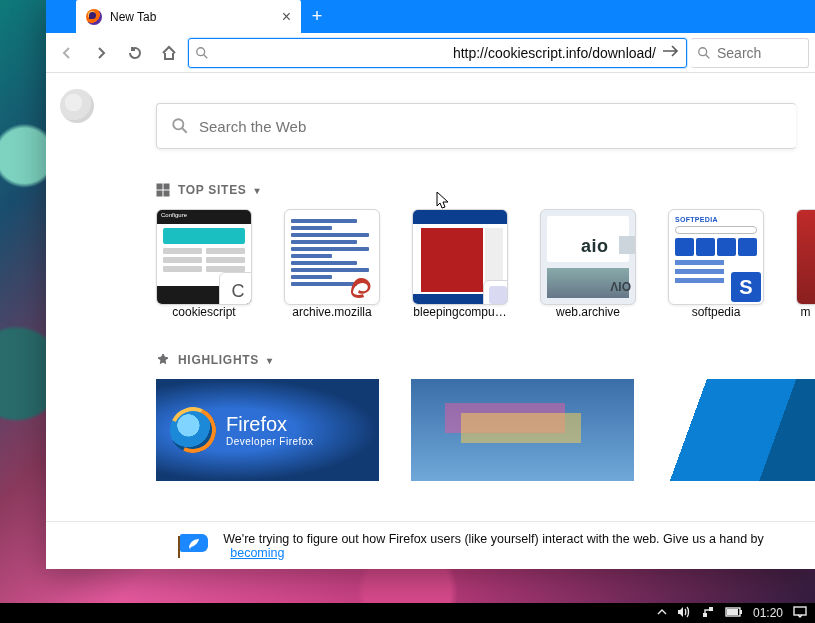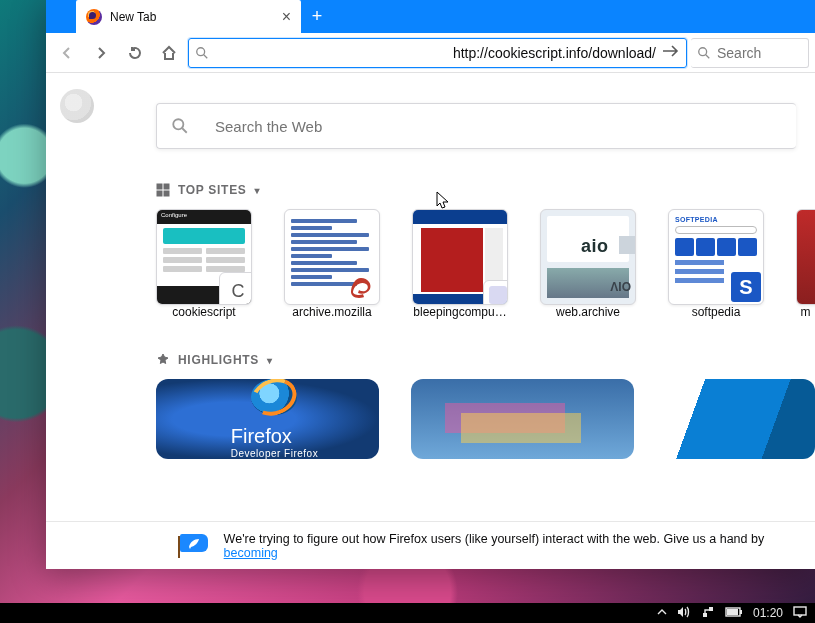--- a/index.html
+++ b/index.html
@@ -109,21 +109,21 @@
   .big-search {
     margin-left: 110px;
     margin-top: 30px;
     height: 46px;
     width: 640px;
     border:1px solid #d7d7db; border-radius:4px; border-right:none;
     display:flex; align-items:center; padding:0 14px; gap:10px;
     box-shadow: 0 1px 4px rgba(0,0,0,0.08);
   }
   .big-search input {
-    flex:1; border:none; outline:none; font-size:15px; color:#737373; background:transparent;margin-left:16px;
+    flex:1; border:none; outline:none; font-size:15px; color:#737373; background:transparent;
   }
 
   .section { margin-left:110px; margin-top:34px; }
   .section-header {
     display:flex; align-items:center; gap:8px;
     font-size:12px; font-weight:700; color:#6d6d6f; letter-spacing:0.7px;
   }
   .section-header .chev { font-size:10px; color:#6d6d6f; }
   .section-header svg { stroke:#6d6d6f; fill:#6d6d6f; }
 
@@ -169,21 +169,21 @@
   .th-soft{padding:6px;}
   .th-soft .logo{font-size:7px;font-weight:700;color:#1a57c4;letter-spacing:0.3px;}
   .th-soft .sb{margin-top:3px;height:8px;border:1px solid #bbb;border-radius:5px;}
   .th-soft .grid{display:flex;gap:2px;margin-top:4px;}
   .th-soft .grid span{flex:1;height:18px;background:#1a57c4;border-radius:2px;}
   .th-soft .lnk{margin-top:4px;height:5px;width:60%;background:#1a57c4;opacity:0.7;}
   .th-soft .s{position:absolute;right:2px;bottom:2px;width:30px;height:30px;background:#1a57c4;color:#fff;font-weight:900;font-size:20px;display:flex;align-items:center;justify-content:center;border-radius:3px;}
 
   .highlights-section { margin-left:110px; margin-top:34px; }
   .hl-tiles { display:flex; gap:32px; margin-top:12px; }
-  .hl-tile { width:224px; height:80px; border-radius:12px; overflow:hidden; cursor:pointer;flex-direction:column; }
+  .hl-tile { width:224px; height:102px; border-radius:0; overflow:hidden; cursor:pointer; }
   .hl1{background:radial-gradient(ellipse at 35% 50%, #2d6fd4 0 30%, #123a72 70%);display:flex;align-items:center;padding-left:14px;gap:10px;}
   .hl1 .fxlogo{width:46px;height:46px;border-radius:50%;background:radial-gradient(circle at 40% 40%, #7fd5ff 0 28%, #1b88d8 29% 55%, #0b4f8a 56% 100%);position:relative;}
   .hl1 .fxlogo::after{content:"";position:absolute;inset:0;border-radius:50%;border:4px solid #ff8a1e;border-left-color:transparent;border-top-color:#ffc04d;transform:rotate(-20deg);}
   .hl1 .txt{color:#fff;font-family:sans-serif;}
   .hl1 .t1{font-size:20px;font-weight:400;}
   .hl1 .t2{font-size:10px;letter-spacing:0.5px;}
   .hl2{background:linear-gradient(#3a6ea8,#6fa8d9);position:relative;}
   .hl2 .pw{position:absolute;left:40px;top:30px;font-size:22px;font-weight:600;color:#5a3d2a;mix-blend-mode:multiply;}
   .hl2 .ov{position:absolute;left:34px;top:24px;width:120px;height:30px;background:#e85a9f;opacity:0.5;}
   .hl2 .ov2{position:absolute;left:50px;top:34px;width:120px;height:30px;background:#ffd24d;opacity:0.5;}
@@ -192,21 +192,21 @@
   .snippet {
     position:absolute; left:0; right:0; bottom:0; height:48px;
     background:#fff; border-top:1px solid #e7e7e7;
     display:flex; align-items:center; padding-left:130px; gap:14px;
     font-size:12.5px; color:#0c0c0d;
   }
   .snippet .flag{width:34px;height:24px;position:relative;}
   .snippet .flag .pole{position:absolute;left:2px;top:2px;width:2px;height:22px;background:#7a4a1a;}
   .snippet .flag .cloth{position:absolute;left:4px;top:0;width:28px;height:18px;background:#1b88ff;border-radius:2px 6px 6px 2px;display:flex;align-items:center;justify-content:center;}
   .snippet .flag .cloth svg{fill:#fff;}
-  .snippet a{color:#0a84ff;text-decoration:underline;}
+  .snippet a{color:#0a84ff;text-decoration:underline;margin-left:7px;}
 
   .cursor {
     position:absolute; left:390px; top:118px; width:14px; height:20px; pointer-events:none;
   }
 
   
   .taskbar {
     position:absolute; left:0; right:0; bottom:0; height:20px;
     background:#000; display:flex; align-items:center; justify-content:flex-end;
     padding:0 8px; gap:12px; color:#e8e8e8; font-size:12px;

